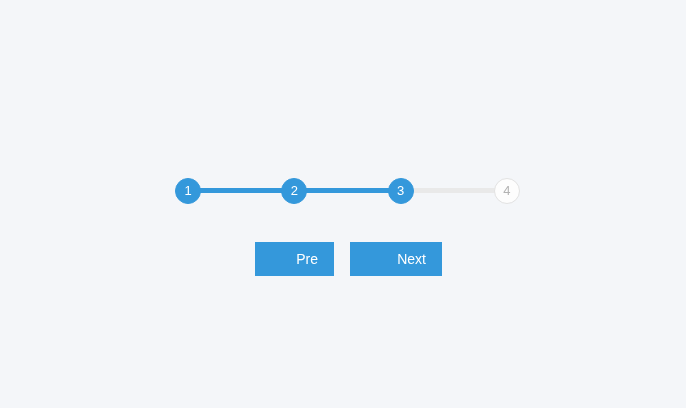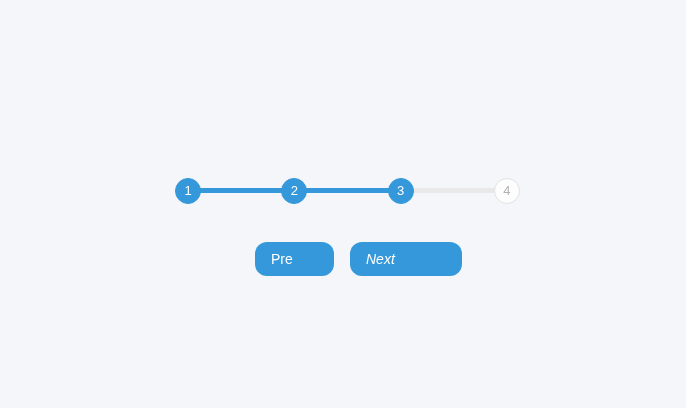--- a/index.html
+++ b/index.html
@@ -84,34 +84,34 @@
     position: absolute;
     left: 255px;
     top: 242px;
     display: flex;
     gap: 16px;
   }
 
   .wizard-button {
     height: 34px;
     border: none;
-    border-radius: 12px;
+    border-radius: 0;
     background: #3498db;
     color: #ffffff;
     font-family: "Liberation Sans", sans-serif;
     font-size: 14px;
     line-height: 34px;
     padding: 0 16px;
     cursor: pointer;
-    text-align: left;
+    text-align: right;
     box-sizing: border-box;
   }
 
   .wizard-button.prev-button { width: 79px; }
-  .wizard-button.next-button { width: 112px; font-style: italic; }
+  .wizard-button.next-button { width: 92px; }
 </style>
 </head>
 <body>
 
 <div id="stepper-widget">
 
   <div class="stepper">
 
     <div class="step-node active">
       <span>1</span>

